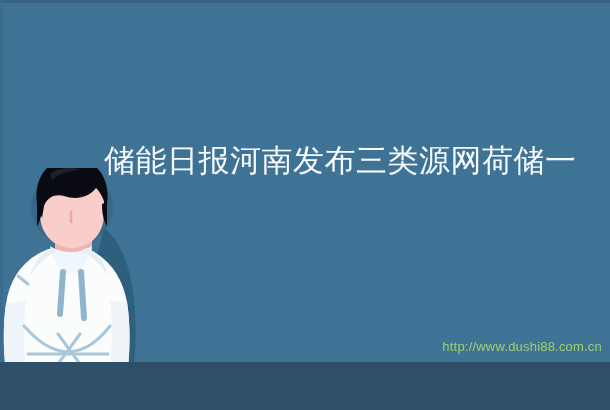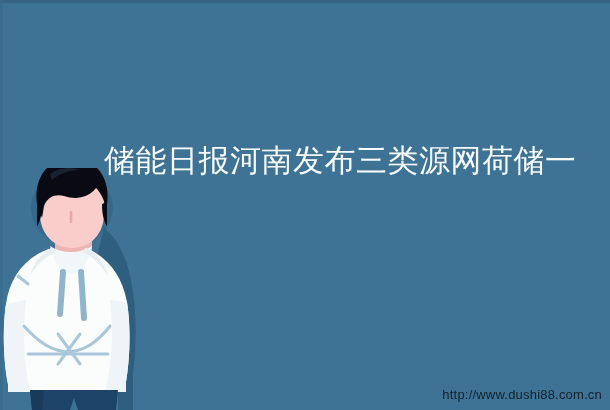--- a/index.html
+++ b/index.html
@@ -3,21 +3,21 @@
 <meta charset="utf-8">
 <style>
   html, body {
     margin: 0;
     padding: 0;
     background: #2d4f68;
   }
   #stage {
     position: relative;
     width: 610px;
-    height: 410px;
+    height: 362px;
     overflow: hidden;
     background: #3f7396;
     font-family: "Liberation Sans", "DejaVu Sans", sans-serif;
   }
   
   #top-edge {
     position: absolute;
     top: 0; left: 0;
     width: 610px; height: 3px;
     background: #36627f;
@@ -45,21 +45,21 @@
     white-space: nowrap;
   }
   #headline .hl-line { display: block; }
 
   
   #watermark {
     position: absolute;
     right: 8px;
     bottom: 8px;
     font-size: 13px;
-    color: #000000;
+    color: #bef264;
     opacity: .72;
     letter-spacing: .2px;
   }
 
   
   #illustration {
     position: absolute;
     left: 0px;
     top: 168px;
     width: 150px;

